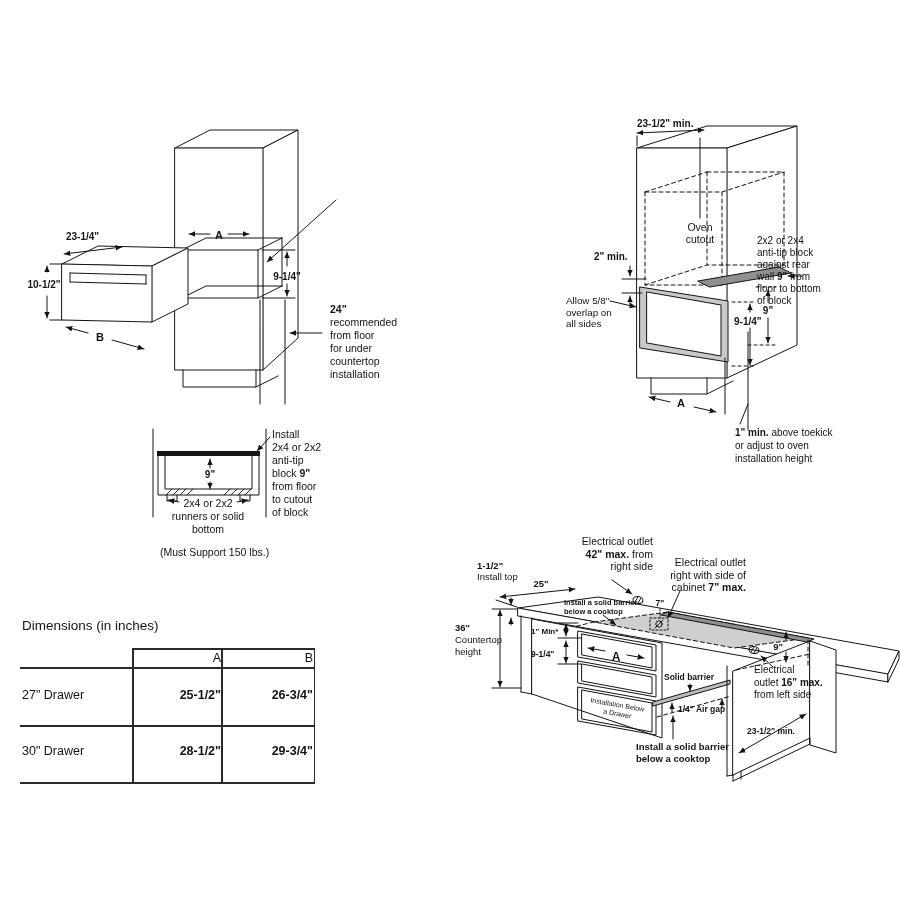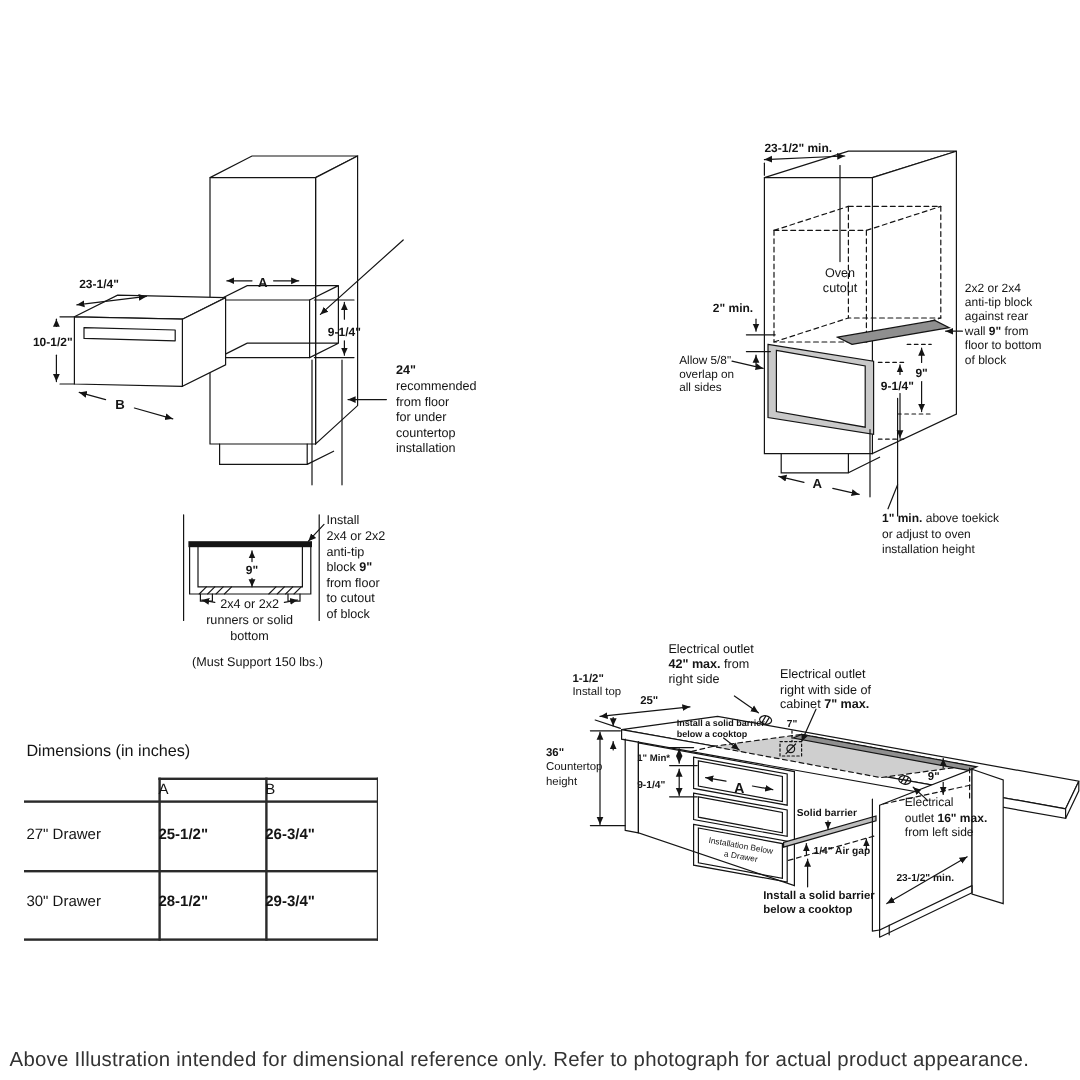--- a/index.html
+++ b/index.html
@@ -2,21 +2,21 @@
 <html><head>
 <meta charset="utf-8">
 <style>
   *{box-sizing:border-box}
   body{margin:0;background:#fff}
   #canvas{position:relative;width:900px;height:900px;background:#fff;font-family:"Liberation Sans",sans-serif;color:#141414;overflow:hidden}
   #canvas svg{position:absolute;overflow:visible}
   svg text{font-family:"Liberation Sans",sans-serif;fill:#141414}
   .ann{position:absolute;font-size:10.5px;line-height:13px;color:#141414}
   .ann .ln{display:block;white-space:nowrap}
-  .ctr{text-align:left}
+  .ctr{text-align:right}
   .tl{position:absolute;background:#2a2a2a}
   .cell{position:absolute;font-size:12.5px;color:#141414}
   .bold{font-weight:700}
   .capt{position:absolute;font-size:17px;letter-spacing:.2px;color:#333;white-space:nowrap}
 </style>
 </head>
 <body>
 
 <div id="canvas">
 
@@ -279,21 +279,21 @@
     <span class="ln">countertop</span>
     <span class="ln">installation</span>
   </div>
 
   <div class="ann" style="left:566px;top:295px;font-size:9.8px;line-height:11.5px">
     <span class="ln">Allow 5/8"</span>
     <span class="ln">overlap on</span>
     <span class="ln">all sides</span>
   </div>
 
-  <div class="ann" style="left:804px;top:235px;font-size:10px;line-height:12px">
+  <div class="ann" style="left:757px;top:235px;font-size:10px;line-height:12px">
     <span class="ln">2x2 or 2x4</span>
     <span class="ln">anti-tip block</span>
     <span class="ln">against rear</span>
     <span class="ln"><span>wall </span><b>9"</b><span> from</span></span>
     <span class="ln">floor to bottom</span>
     <span class="ln">of block</span>
   </div>
 
   <div class="ann" style="left:735px;top:426px;font-size:10px;line-height:13px">
     <span class="ln"><b>1" min.</b><span> above toekick</span></span>
@@ -370,15 +370,14 @@
     <div class="cell ctr" style="left:112px;top:3px;width:89px">A</div>
     <div class="cell ctr" style="left:201px;top:3px;width:92px">B</div>
     <div class="cell" style="left:2px;top:40px">27" Drawer</div>
     <div class="cell ctr bold" style="left:112px;top:40px;width:89px">25-1/2"</div>
     <div class="cell ctr bold" style="left:201px;top:40px;width:92px">26-3/4"</div>
     <div class="cell" style="left:2px;top:96px">30" Drawer</div>
     <div class="cell ctr bold" style="left:112px;top:96px;width:89px">28-1/2"</div>
     <div class="cell ctr bold" style="left:201px;top:96px;width:92px">29-3/4"</div>
   </div>
 
-  <div class="capt" style="left:8px;top:873px">Above Illustration intended for dimensional reference only. Refer to photograph for actual product appearance.</div>
 
 </div>
 
 </body></html>

